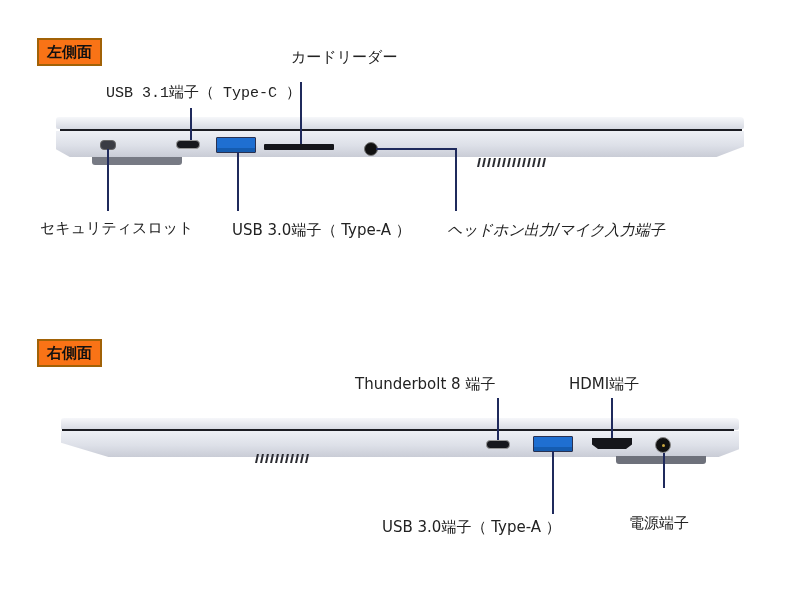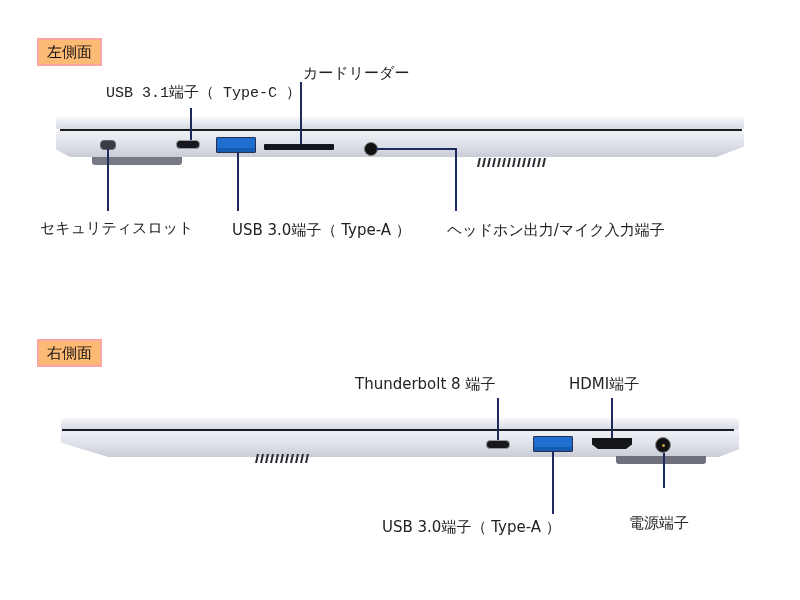--- a/index.html
+++ b/index.html
@@ -3,22 +3,22 @@
 <meta charset="utf-8">
 <style>
   html, body { margin:0; padding:0; }
   body {
     width:800px; height:600px; position:relative; overflow:hidden;
     background:#ffffff;
     font-family:"DejaVu Sans", "Liberation Sans", sans-serif;
     color:#222;
   }
   .side-label {
-    position:absolute; border:2px solid #fca5a5; padding:2px 8px;
-    font-size:15px; line-height:20px; background:#fdba74; color:#111;
+    position:absolute; border:2px solid #a16207; padding:2px 8px;
+    font-size:15px; line-height:20px; background:#f97316; color:#111;font-weight:bold;
   }
   .callout {
     position:absolute; font-size:15px; line-height:18px; white-space:nowrap; color:#222;
   }
   .leader { position:absolute; background:#1f2a5c; }
   .vline { width:1.5px; }
   .hline { height:1.5px; }
 
   
   .lid {
@@ -80,32 +80,32 @@
   <div class="port p-lock" style="left:100px; top:140px;"></div>
   <div class="port p-usbc" style="left:176px; top:140px;"></div>
   <div class="port p-usba" style="left:216px; top:137px;"></div>
   <div class="port p-sd" style="left:264px; top:144px;"></div>
   <div class="port p-jack" style="left:364px; top:142px;"></div>
 </div>
 
 <div class="callout" style="left:106px; top:85px;font-family:Liberation Mono, monospace;">USB 3.1端子（ Type-C ）</div>
 <div class="leader vline" style="left:190px; top:108px; height:32px;"></div>
 
-<div class="callout" style="left:291px; top:64px;margin-left:12px;">カードリーダー</div>
+<div class="callout" style="left:291px; top:48px;">カードリーダー</div>
 <div class="leader vline" style="left:300px; top:82px; height:62px;"></div>
 
 <div class="leader vline" style="left:107px; top:149px; height:62px;"></div>
 <div class="callout" style="left:40px; top:221px;font-family:Liberation Mono, monospace;">セキュリティスロット</div>
 
 <div class="leader vline" style="left:237px; top:152px; height:59px;"></div>
 <div class="callout" style="left:232px; top:221px;">USB 3.0端子（ Type-A ）</div>
 
 <div class="leader hline" style="left:376px; top:148px; width:80px;"></div>
 <div class="leader vline" style="left:455px; top:148px; height:63px;"></div>
-<div class="callout" style="left:447px; top:221px;">ヘッドホン出力/マイク入力端子</div>
+<div class="callout" style="left:447px; top:221px;font-style:italic;">ヘッドホン出力/マイク入力端子</div>
 
 <div class="side-label" style="left:37px; top:339px;">右側面</div>
 
 <div>
   <div class="lid" style="left:61px; top:418px; width:678px;"></div>
   <div class="gap" style="left:62px; top:429px; width:672px;"></div>
   <div class="base" style="left:61px; top:431px; width:678px; clip-path:polygon(0 0,100% 0,100% 70%,97% 100%,7% 100%,0 45%);"></div>
   <div class="foot" style="left:616px; top:456px; width:90px;"></div>
 
   <div class="vent" style="left:256px; top:454px;">

